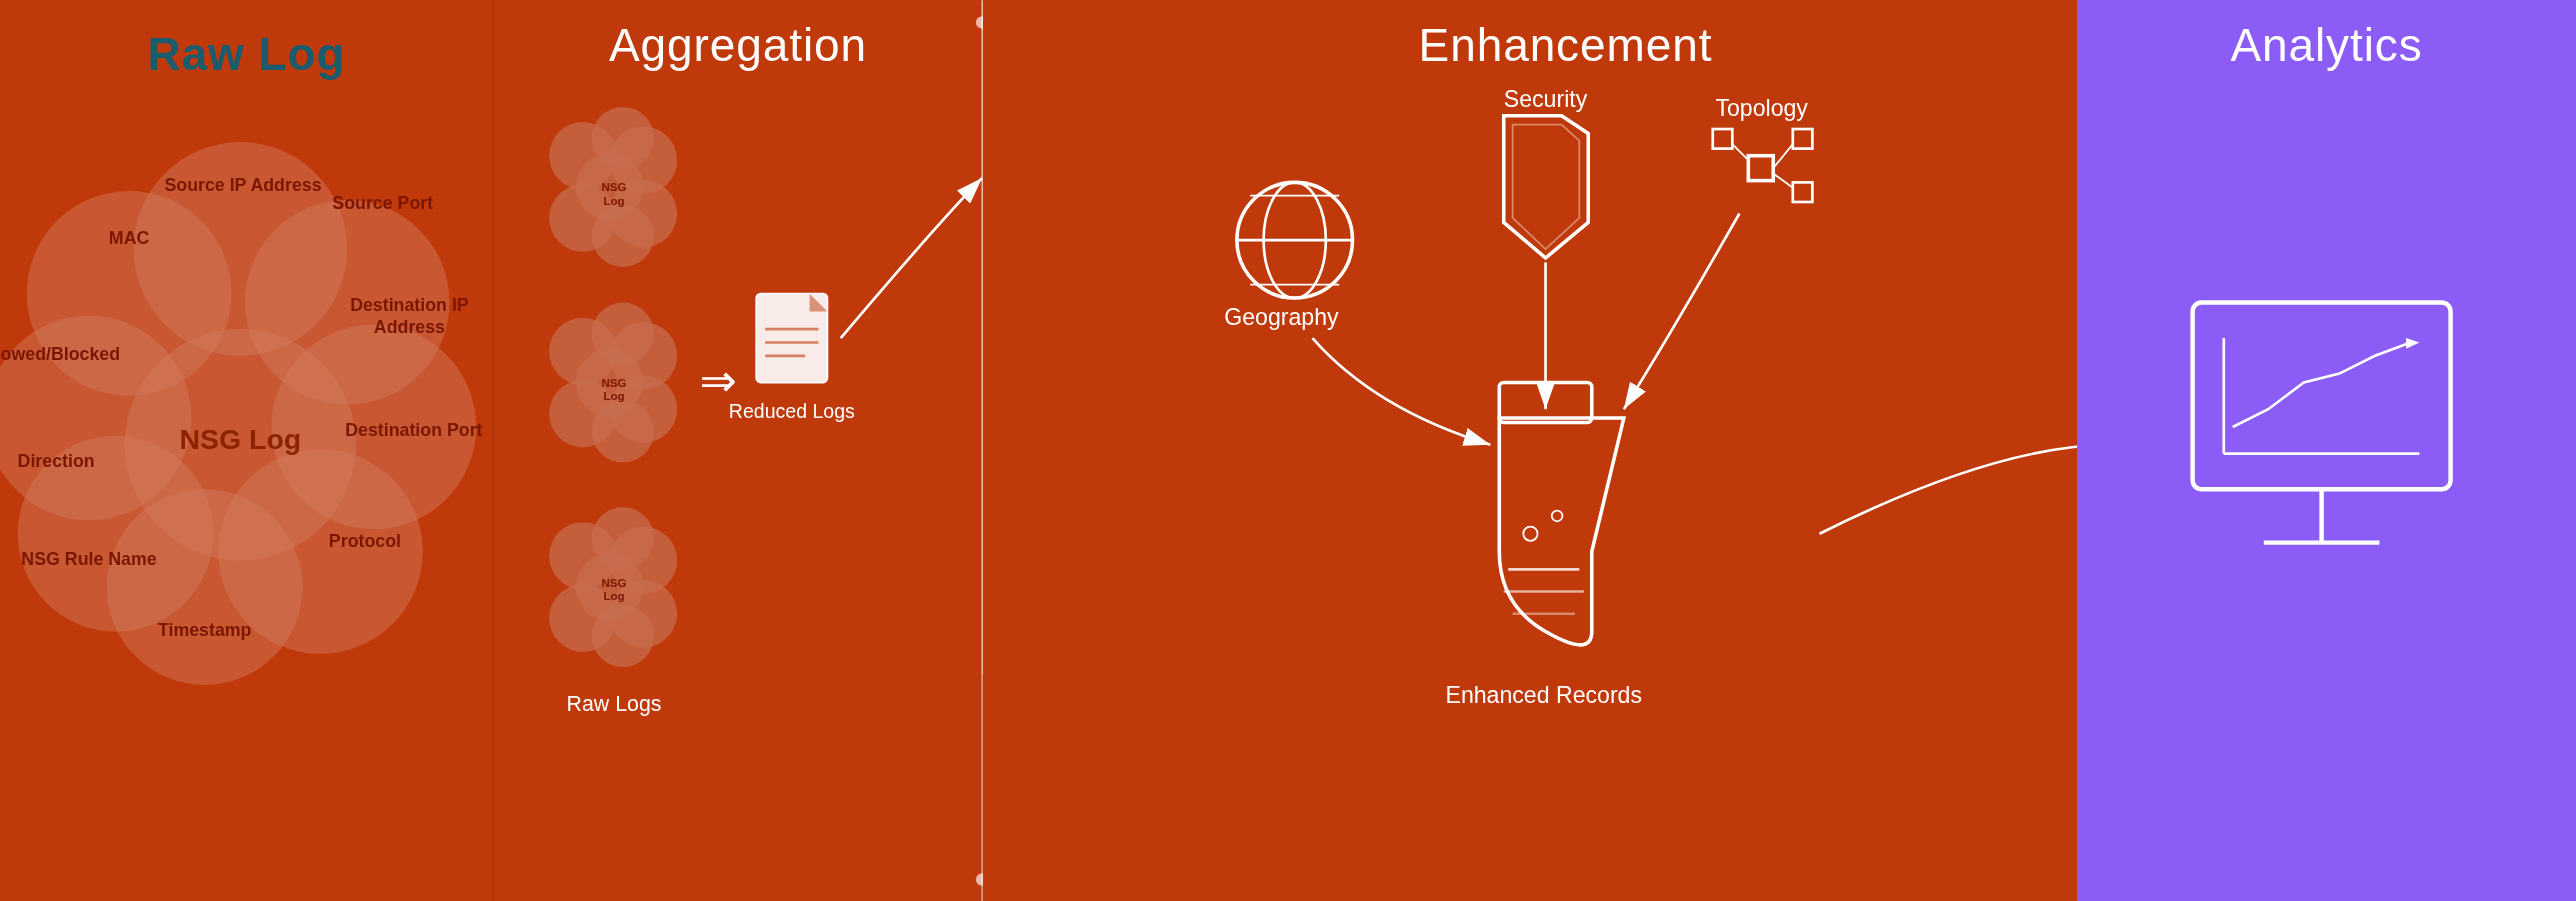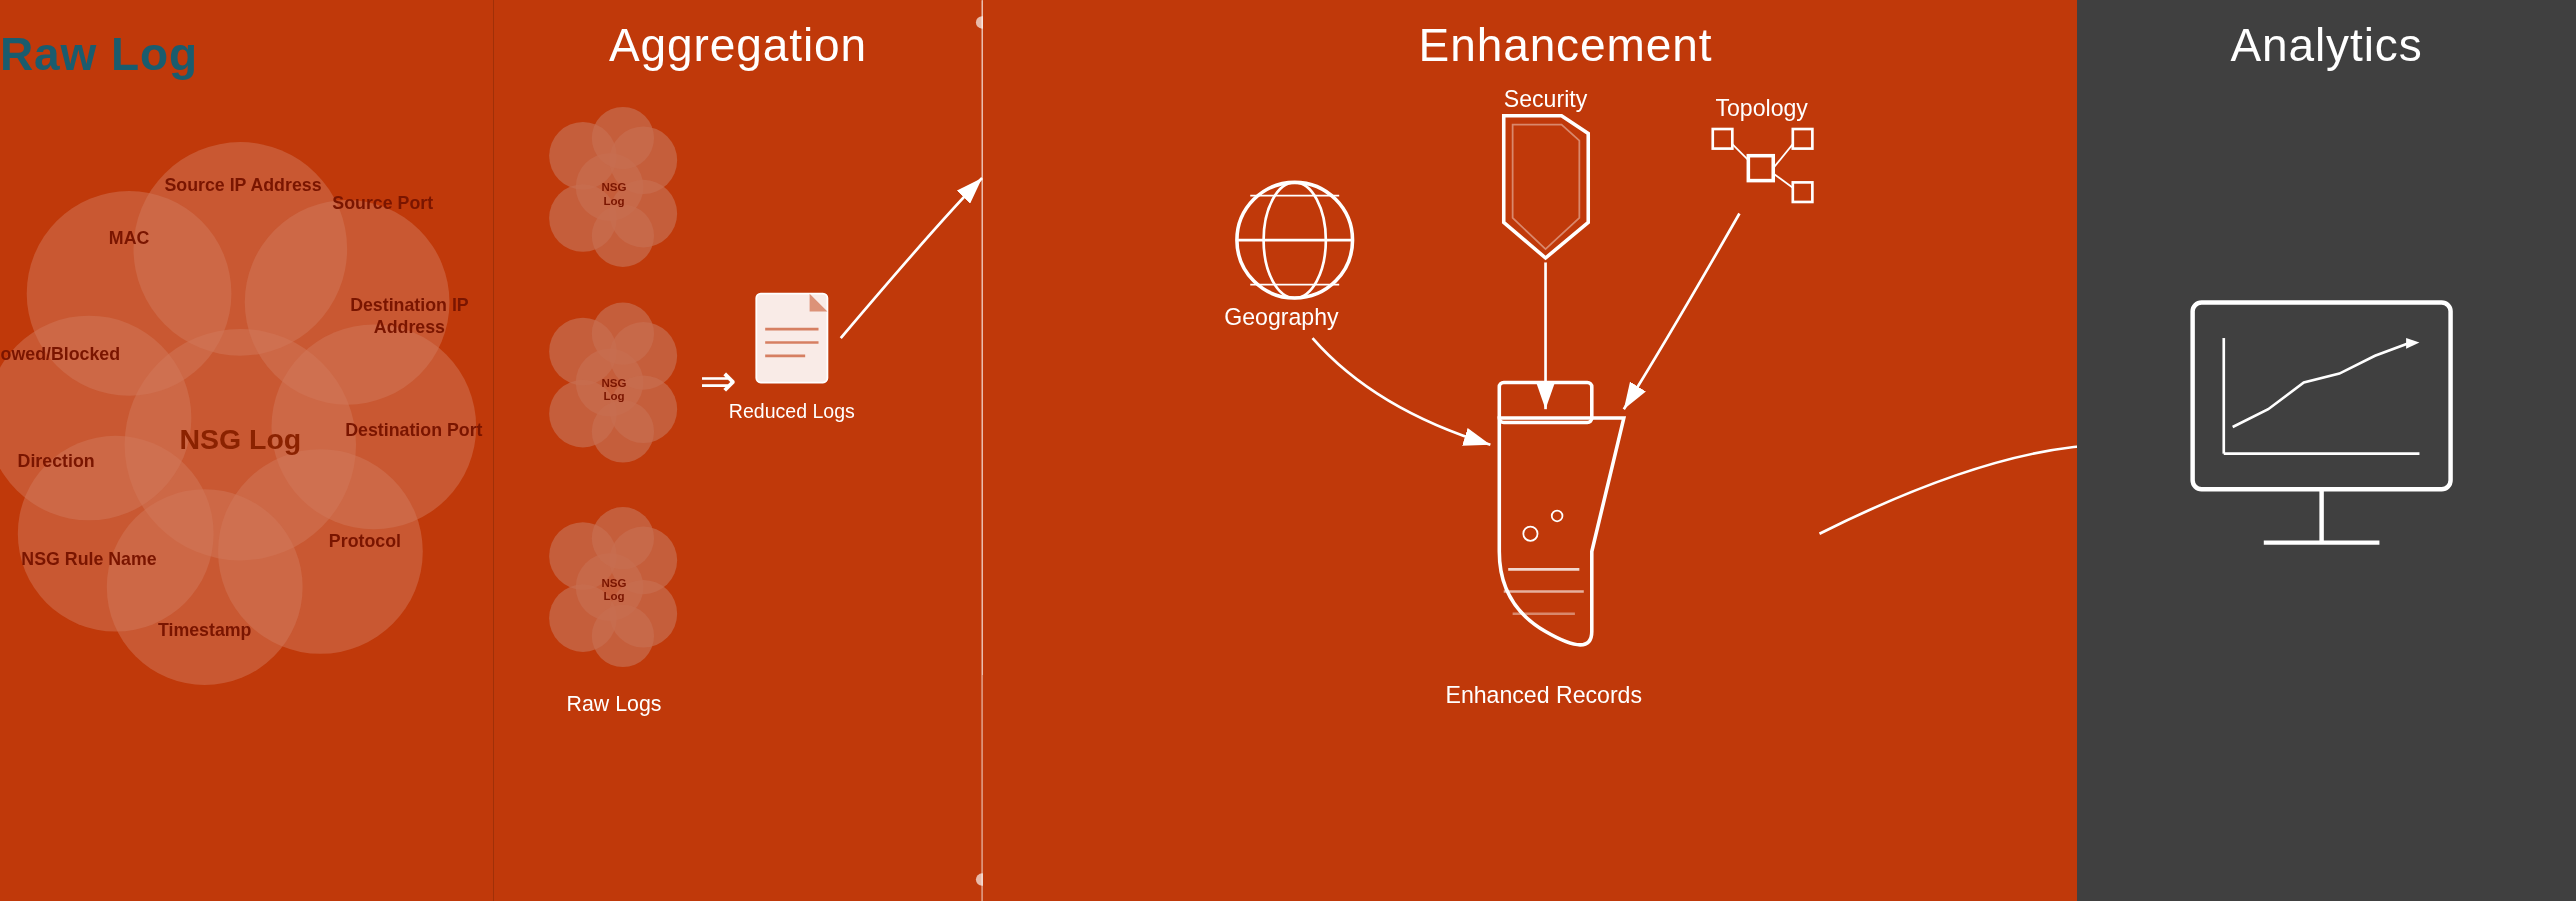--- a/index.html
+++ b/index.html
@@ -17,20 +17,21 @@
       position: absolute;
       left: 0;
       top: 0;
       width: 494px;
       height: 902px;
       background-color: #c0390a;
       border-right: 1.8px solid #a03008;
     }
 
     .raw-log-title {
+      text-align: center;
       color: #1a5c6e;
       font-size: 46px;
       font-weight: 700;
       margin-top: 27px;
       letter-spacing: 0.9px;
     }
 
     
     .agg-section {
       position: absolute;
@@ -62,21 +63,21 @@
       border-right: 1.8px solid rgba(255,255,255,0.4);
     }
 
     
     .analytics-section {
       position: absolute;
       left: 2077px;
       top: 0;
       width: 499px;
       height: 902px;
-      background-color: #404040;
+      background-color: #8b5cf6;
     }
   </style>
 </head>
 <body>
 
 <div class="left-section">
   <div class="raw-log-title">Raw Log</div>
 
   <svg style="position:absolute;top:62px;left:0;width:494px;height:801px;" viewBox="0 0 555 900" width="494" height="801">
 

